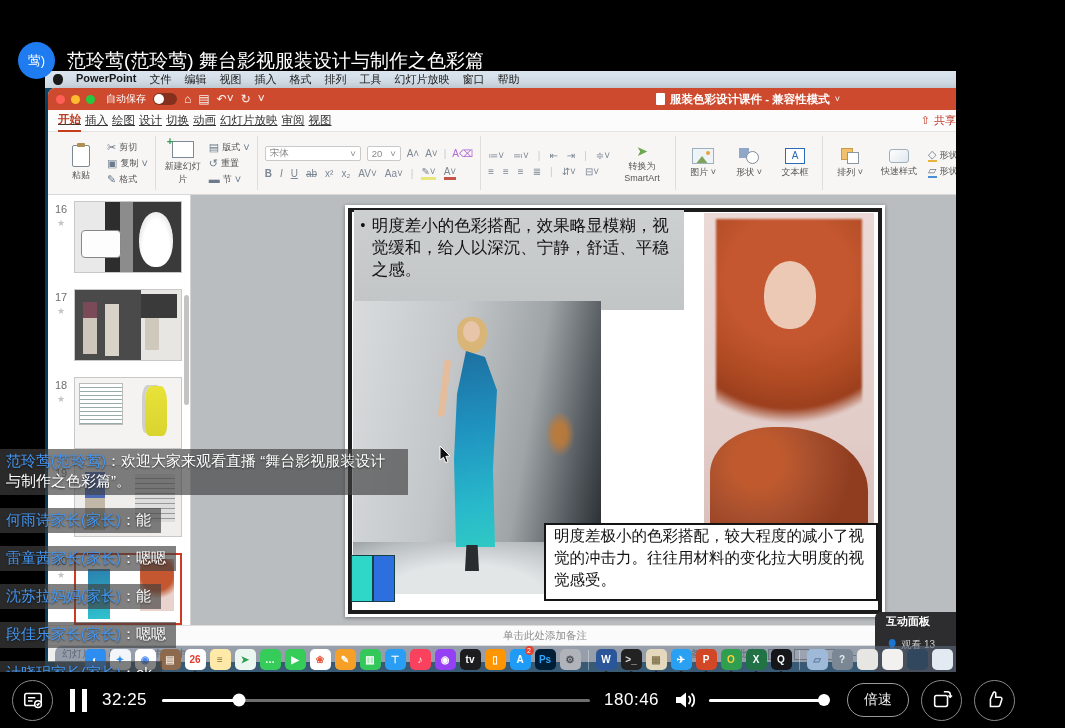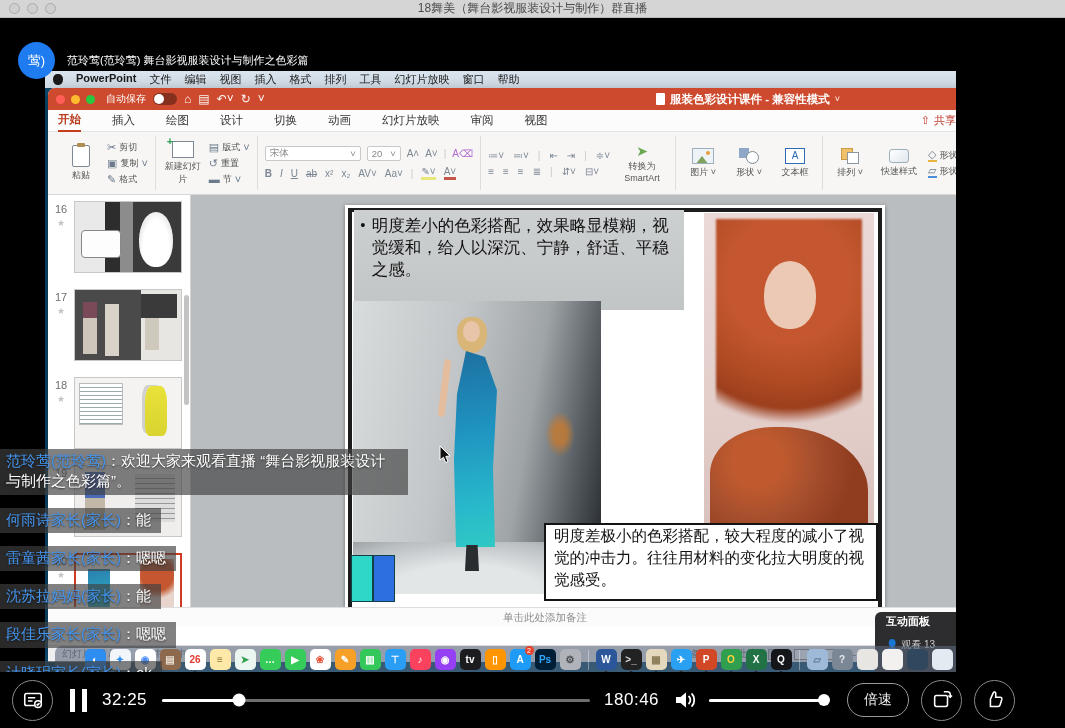--- a/index.html
+++ b/index.html
@@ -10,21 +10,21 @@
   .win-titlebar{position:absolute;left:0;top:0;width:1065px;height:18px;background:#d5d5d5;
     display:flex;align-items:center;justify-content:center;border-bottom:1px solid #bdbdbd;}
   .traffic{position:absolute;left:9px;top:3px;display:flex;gap:7px;}
   .traffic i{width:11px;height:11px;border-radius:50%;background:#cfcfcf;border:1px solid #aaa;display:block;}
   .win-title{font-size:12px;color:#4c4c4c;}
   
   .video{position:absolute;left:0;top:18px;width:1065px;height:654px;background:#000;}
   .stream-header{position:absolute;left:18px;top:24px;display:flex;align-items:center;gap:12px;z-index:5;}
   .avatar{width:37px;height:37px;border-radius:50%;background:#1f7bf0;color:#fff;font-size:13px;
     display:flex;align-items:center;justify-content:center;}
-  .stream-title{color:#fff;font-size:11px;text-align:center;}
+  .stream-title{color:#fff;font-size:19px;text-align:center;}
   
   .share{position:absolute;left:45px;top:53px;width:911px;height:601px;background:#0c4a6e;overflow:hidden;}
   .menubar{position:absolute;left:0;top:0;width:978px;height:17px;background:#d9e4ee;
     display:flex;align-items:center;padding:0 8px;font-size:11px;color:#1b1b1b;gap:13px;}
   .menubar .apple{width:10px;height:11px;background:#1b1b1b;border-radius:45% 45% 48% 48%;}
   .menubar .mi{white-space:nowrap;}
   .menubar .mi.b{font-weight:bold;}
   .mstatus{margin-left:auto;display:flex;align-items:center;gap:7px;font-size:10px;color:#1b1b1b;}
   .chip-dot{width:9px;height:9px;border-radius:50%;background:#14212e;display:inline-block;}
   .ime{width:12px;height:12px;background:#14212e;color:#fff;font-size:8px;display:flex;align-items:center;justify-content:center;border-radius:2px;}
@@ -135,21 +135,21 @@
     background:radial-gradient(circle at 50% 26%,#c4572f 0 34%,#b04b24 55%,#9c3f1d 70%,transparent 78%);filter:blur(1px);}
   .portrait .face{position:absolute;left:60px;top:48px;width:52px;height:68px;border-radius:50% 50% 46% 46%;background:#ecc9b4;}
   .portrait .dress{position:absolute;left:6px;bottom:-6px;width:158px;height:116px;
     background:radial-gradient(circle at 30% 30%,#c05a2e 0 18%,#a8502e 40%,#8f3c1f 70%);border-radius:40% 55% 0 0;}
   .caption-box{position:absolute;left:199px;top:318px;width:334px;height:78px;background:#fff;border:2px solid #141414;
     padding:0 8px;font-family:"Liberation Serif","DejaVu Serif",serif;font-size:15.5px;line-height:1.42;color:#111;}
   .swatches{position:absolute;left:6px;top:350px;display:flex;}
   .sw{width:22px;height:47px;border:1px solid #12414a;}
   .cursor{position:absolute;left:94px;top:240px;z-index:4;}
   
-  .notes-bar{position:absolute;left:0;top:519px;width:972px;height:20px;background:#fbfbfb;border-top:1px solid #ddd;
+  .notes-bar{position:absolute;left:0;top:537px;width:972px;height:20px;background:#fbfbfb;border-top:1px solid #ddd;
     font-size:10.5px;color:#8d8d8d;display:flex;align-items:center;padding-left:455px;}
   .status-bar{position:absolute;left:0;top:557px;width:972px;height:17px;background:#efefef;border-top:1px solid #dcdcdc;
     font-size:10px;color:#6a6a6a;display:flex;align-items:center;padding:0 14px;gap:28px;}
   .sb-right{margin-left:auto;display:flex;align-items:center;gap:11px;margin-right:150px;}
   .vbtn{width:15px;height:11px;border:1.2px solid #8a8a8a;background:#fff;}
   .vbtn.sel{background:#d0d0d0;}
   
   .ipanel{position:absolute;left:830px;top:541px;width:146px;height:60px;background:#2d2d2f;border-radius:6px 6px 0 0;
     color:#fff;padding:2px 11px;z-index:3;}
   .ipanel .t{font-size:11px;font-weight:bold;}
@@ -187,28 +187,20 @@
   .speed{width:62px;height:34px;border:1.5px solid #9a9a9a;border-radius:17px;display:flex;align-items:center;justify-content:center;
     font-size:14px;color:#f0f0f0;margin-left:20px;flex:0 0 auto;}
   .mleft12{margin-left:12px;}
   .spk{margin-left:14px;flex:0 0 auto;display:flex;align-items:center;}
 </style>
 </head>
 <body>
 
 <div class="stage">
 
-  <div class="win-titlebar">
-    <div class="traffic">
-        <i></i>
-        <i></i>
-        <i></i>
-      </div>
-    <div class="win-title">18舞美（舞台影视服装设计与制作）群直播</div>
-  </div>
 
   <div class="video">
 
     <div class="stream-header">
       <div class="avatar">莺)</div>
       <div class="stream-title">范玲莺(范玲莺) 舞台影视服装设计与制作之色彩篇</div>
     </div>
 
     <div class="share">
 
@@ -249,21 +241,21 @@
             <span>服装色彩设计课件 - 兼容性模式</span>
             <span style="font-weight:normal;font-size:9px">˅</span>
           </span>
           <span class="ppt-tb-right">
             <span class="i-search-w"></span>
             <span class="tb-ic">☺˅</span>
           </span>
         </div>
 
         <div class="ppt-tabs">
-          <span id="ppt-tab-list" style="display:flex;gap:31px;">
+          <span id="ppt-tab-list" style="display:flex;gap:4px;text-decoration:underline;">
               <span class="tab active">开始</span>
               <span class="tab">插入</span>
               <span class="tab">绘图</span>
               <span class="tab">设计</span>
               <span class="tab">切换</span>
               <span class="tab">动画</span>
               <span class="tab">幻灯片放映</span>
               <span class="tab">审阅</span>
               <span class="tab">视图</span>
             </span>

